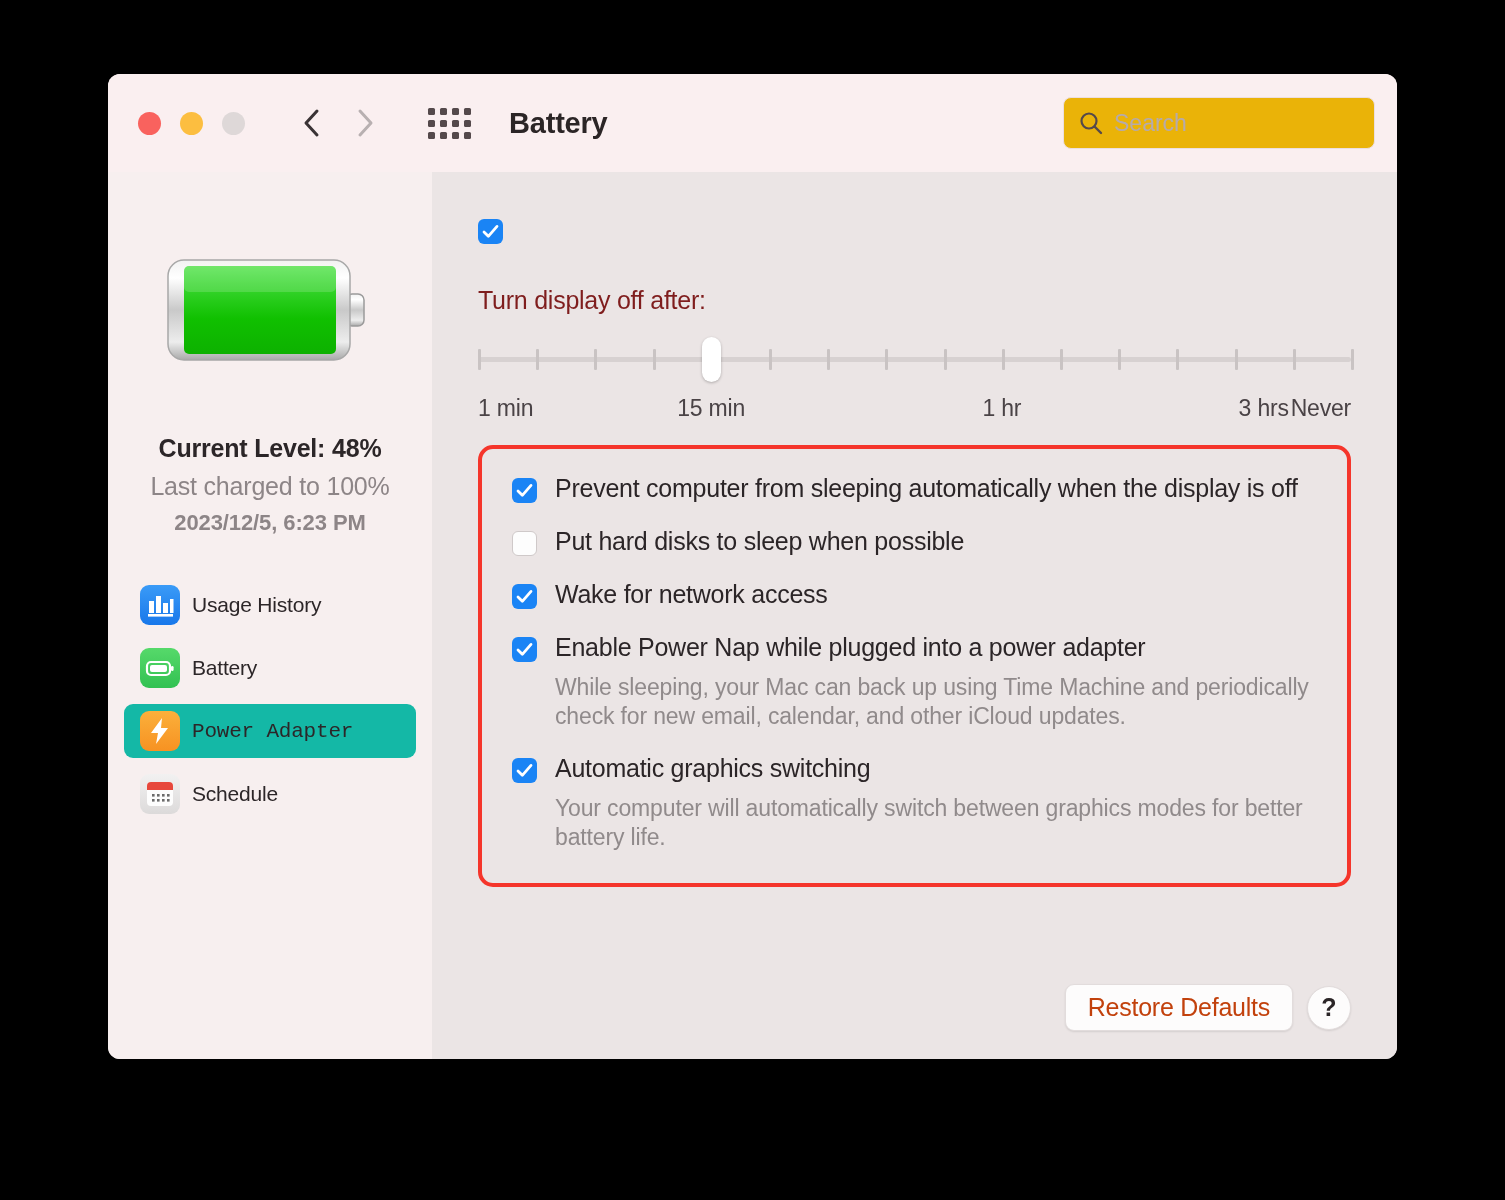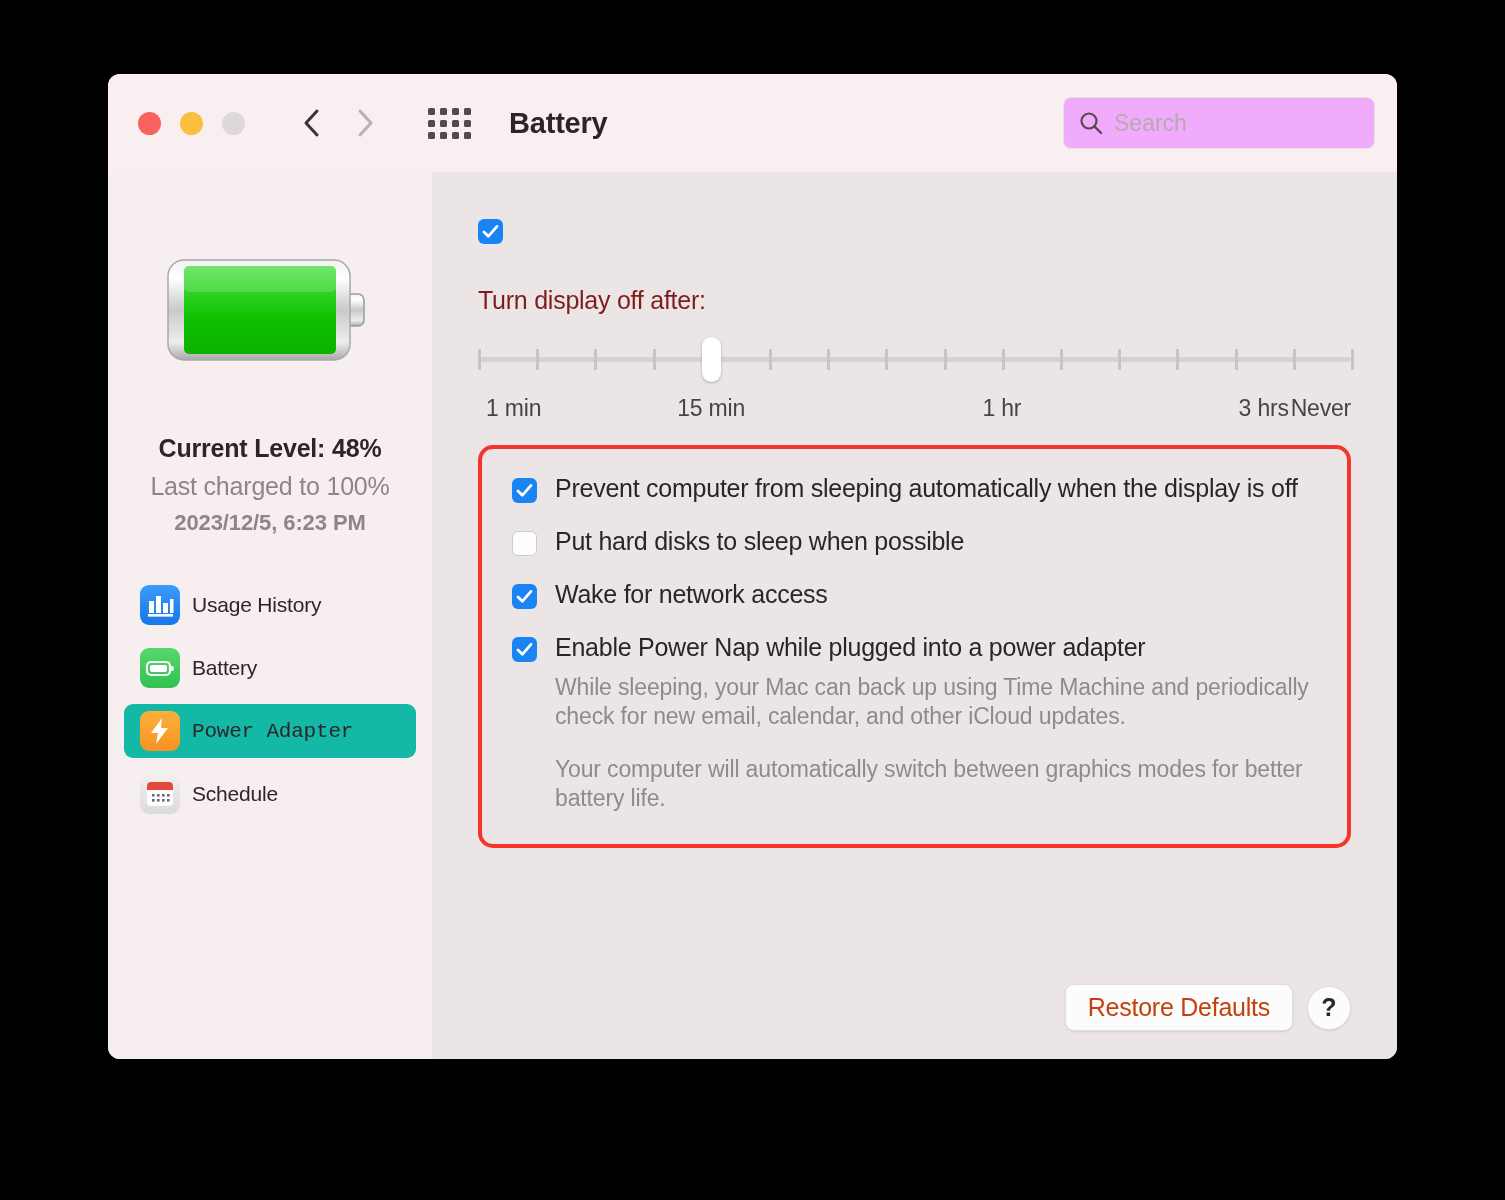--- a/index.html
+++ b/index.html
@@ -49,21 +49,21 @@
     font-size:29px;
     font-weight:bold;
     color:#2b2526;
     letter-spacing:-0.2px;
   }
 
   #search-box {
     position:absolute;
     right:22px; top:23px;
     width:312px; height:52px;
-    background:#f0abfc;
+    background:#eab308;
     border:1px solid #ecdfe0;
     border-radius:8px;
     display:flex; align-items:center;
     padding:0 14px;
   }
   #search-box .mag { width:26px; height:26px; flex:0 0 auto; }
   #search-input {
     border:none; outline:none; background:transparent;
     font-family:"Liberation Sans", sans-serif;
     font-size:23px; color:#3a3335;
@@ -357,21 +357,21 @@
             <div class="tick" style="left: 66.6667%;"></div>
             <div class="tick" style="left: 73.3333%;"></div>
             <div class="tick" style="left: 80%;"></div>
             <div class="tick" style="left: 86.6667%;"></div>
             <div class="tick" style="left: 93.3333%;"></div>
             <div class="tick" style="left: 100%;"></div>
           </div>
         <div id="slider-thumb" style="left: calc(26.6667% - 9px);"></div>
       </div>
       <div id="slider-labels">
-          <span class="sl-label" style="left: 8px;">1 min</span>
+          <span class="sl-label" style="left: 0px;">1 min</span>
           <span class="sl-label" style="left: 26.7%; transform: translateX(-50%);">15 min</span>
           <span class="sl-label" style="left: 60%; transform: translateX(-50%);">1 hr</span>
           <span class="sl-label" style="left: 90%; transform: translateX(-50%);">3 hrs</span>
           <span class="sl-label" style="right: 0px;">Never</span>
         </div>
 
       <div id="highlight-box">
 
         <div class="hl-row">
           <div class="row-check">
@@ -408,20 +408,28 @@
               <svg width="19" height="19" viewBox="0 0 19 19">
                 <polyline points="3,10 7.3,14.3 16,4.4" fill="none" stroke="#fff" stroke-width="2.8" stroke-linecap="round" stroke-linejoin="round"></polyline>
               </svg>
             </span>
             <span class="cbox-label">Enable Power Nap while plugged into a power adapter</span>
           </div>
           <div class="hl-desc">While sleeping, your Mac can back up using Time Machine and periodically check for new email, calendar, and other iCloud updates.</div>
         </div>
 
         <div class="hl-row">
+          <div class="row-check">
+            <span class="cbox on">
+              <svg width="19" height="19" viewBox="0 0 19 19">
+                <polyline points="3,10 7.3,14.3 16,4.4" fill="none" stroke="#fff" stroke-width="2.8" stroke-linecap="round" stroke-linejoin="round"></polyline>
+              </svg>
+            </span>
+            <span class="cbox-label">Automatic graphics switching</span>
+          </div>
           <div class="hl-desc">Your computer will automatically switch between graphics modes for better battery life.</div>
         </div>
 
       </div>
 
       <div id="bottom-bar">
         <button id="btn-restore">Restore Defaults</button>
         <button id="btn-help">?</button>
       </div>
 

